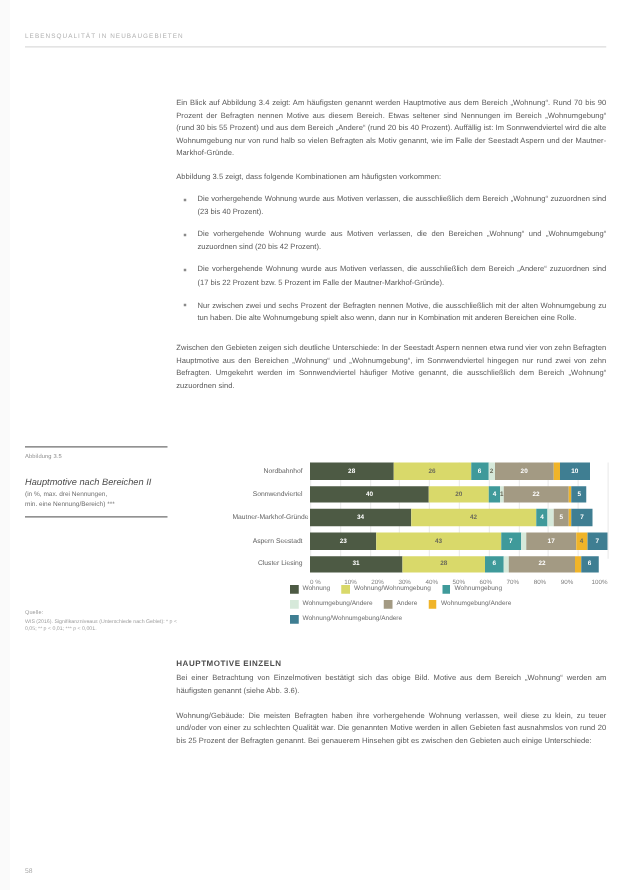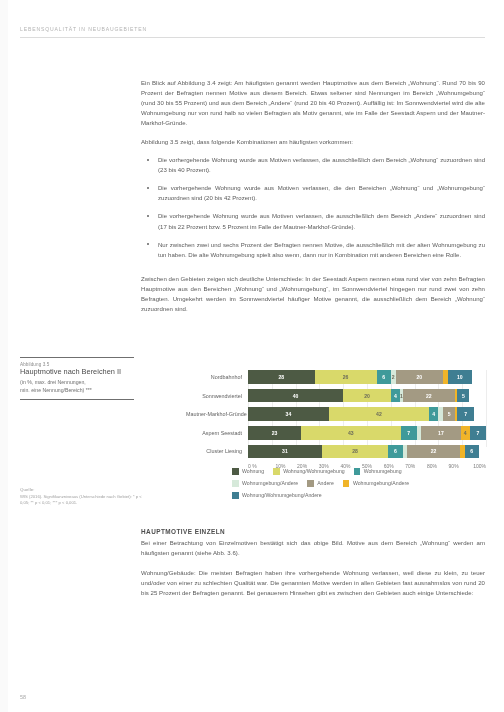--- a/index.html
+++ b/index.html
@@ -54,21 +54,21 @@
     width:2px;height:2px;background:#8a8a8a;
   }
 
   
   .capblock{position:absolute;left:20px;top:357px;width:114px;}
   .cap-rule-top{width:114px;height:1.4px;background:#6f6f6f;}
   .cap-num{
     font-size:4.6px;color:#8c8c8c;margin-top:4px;letter-spacing:0.1px;
   }
   .cap-title{
-    font-size:7.4px;color:#4d4d4d;margin-top:0;line-height:9.4px;
+    font-size:7.4px;color:#4d4d4d;margin-top:14px;line-height:9.4px;font-style:italic;
   }
   .cap-sub{
     font-size:5.2px;color:#6e6e6e;margin-top:2.5px;line-height:7.4px;
   }
   .cap-rule-bot{width:114px;height:1.2px;background:#6f6f6f;margin-top:5px;}
 
   .srcblock{position:absolute;left:20px;top:487px;width:124px;}
   .src-label{font-size:4.4px;color:#9a9a9a;letter-spacing:0.1px;}
   .src-text{font-size:4.2px;color:#a0a0a0;line-height:6.2px;margin-top:2px;}
 

